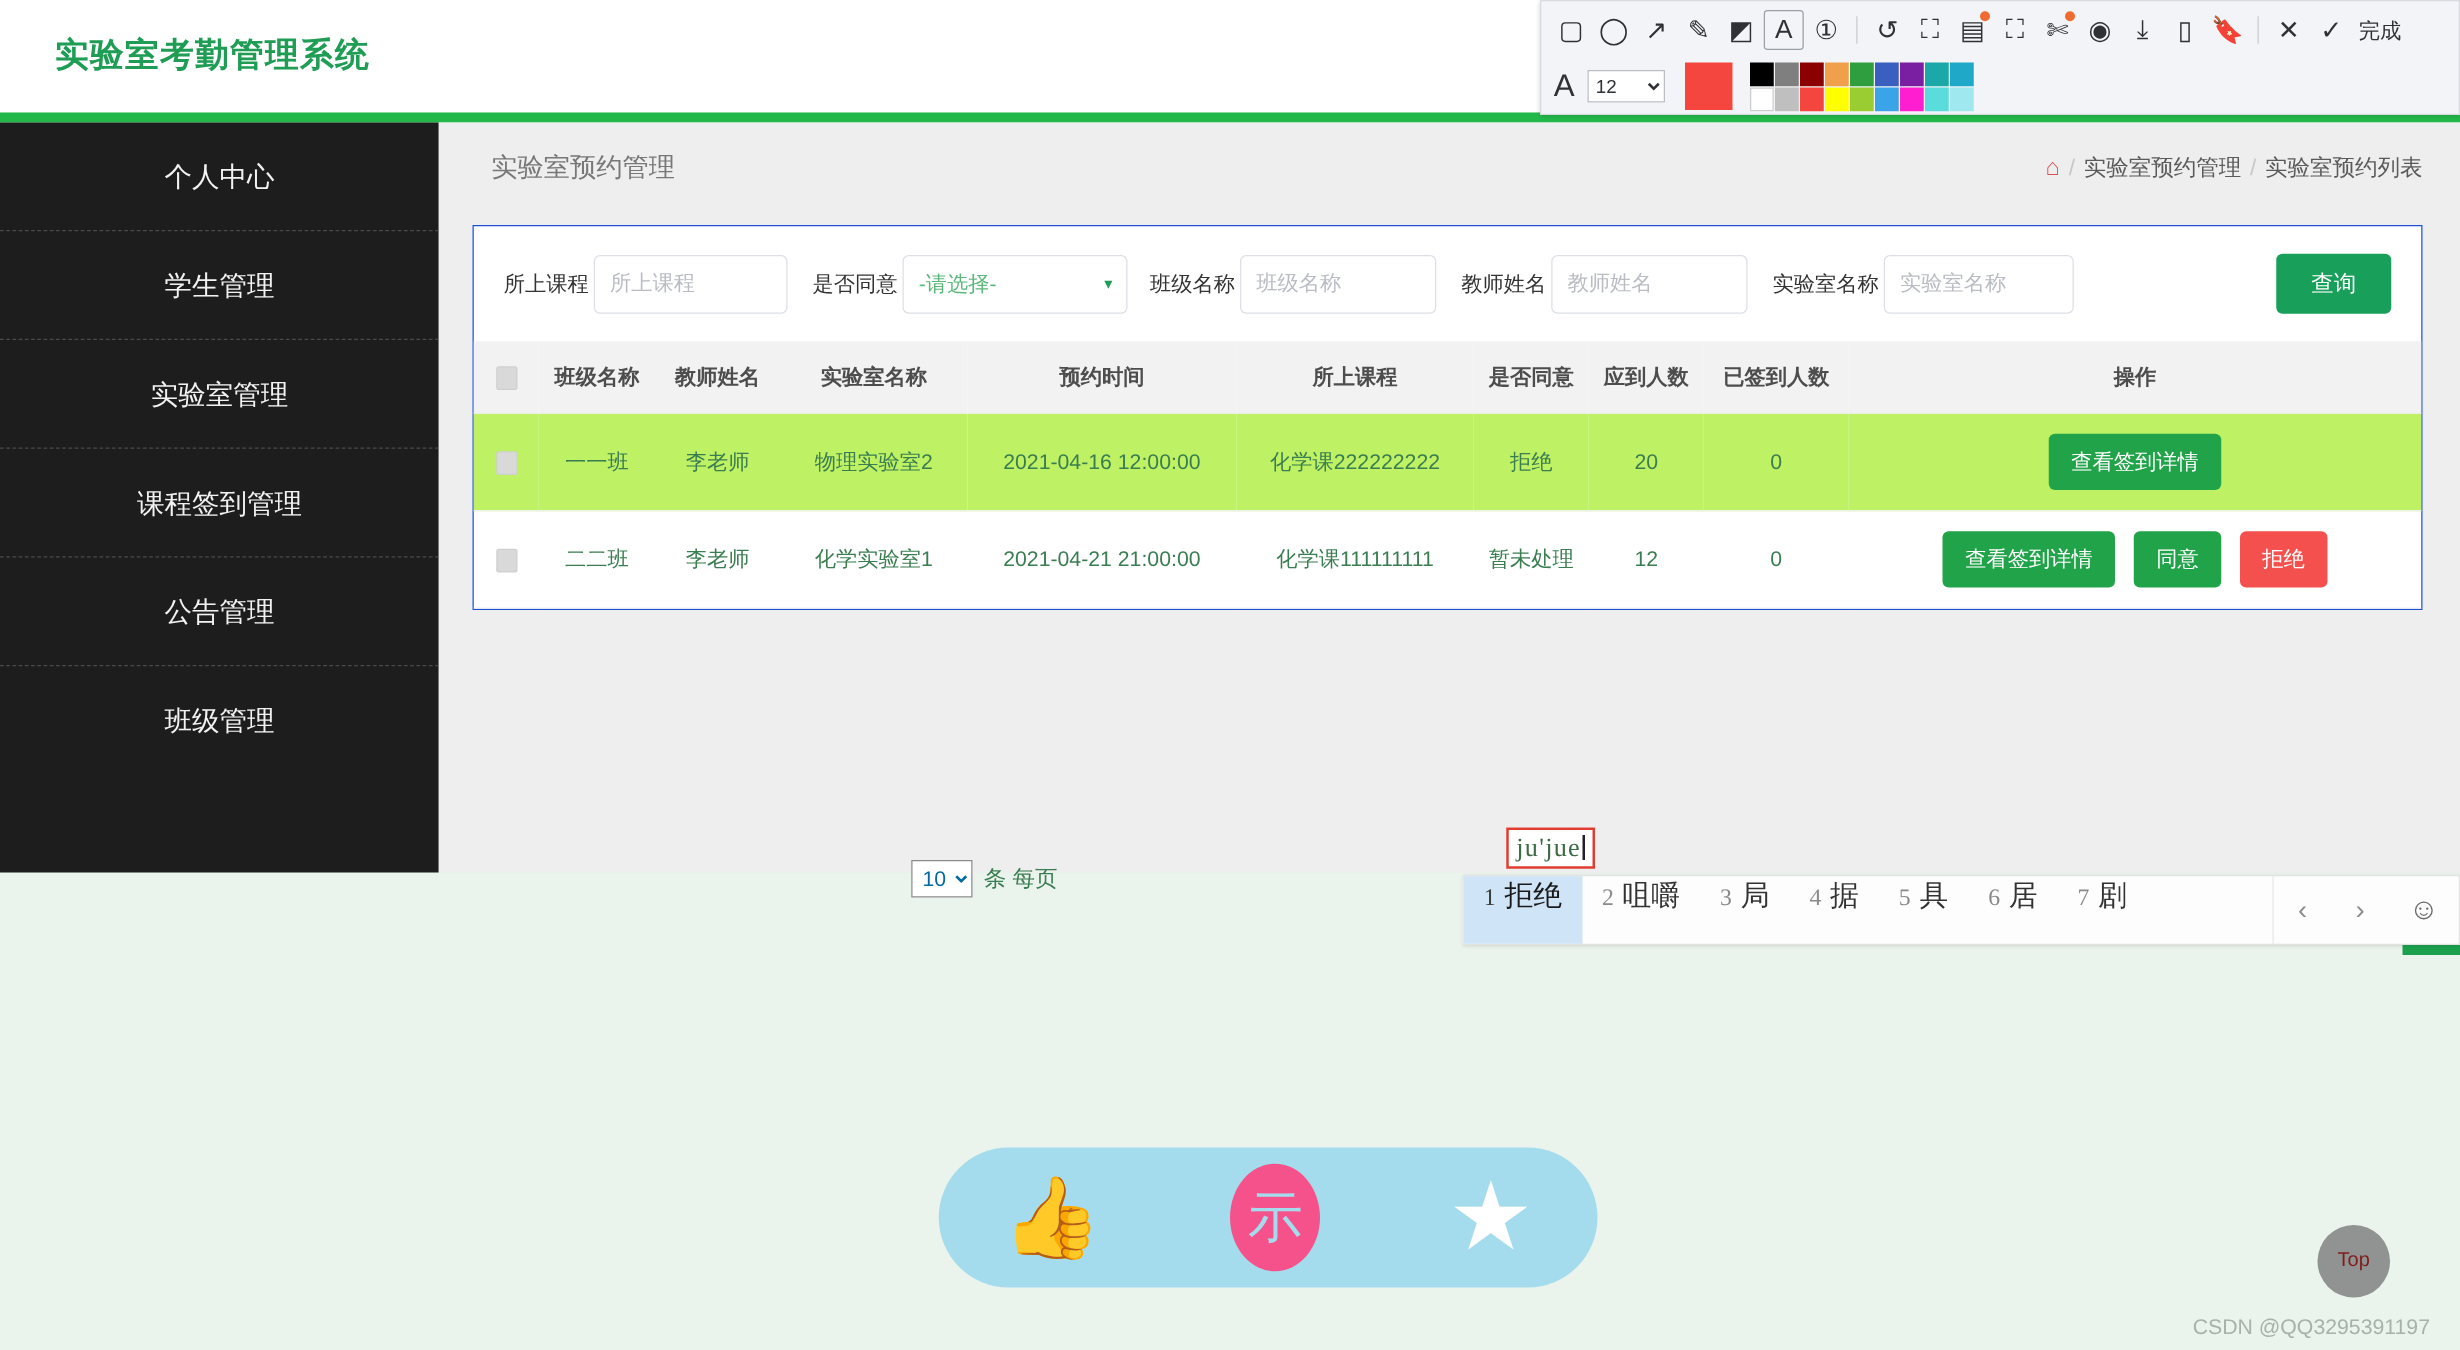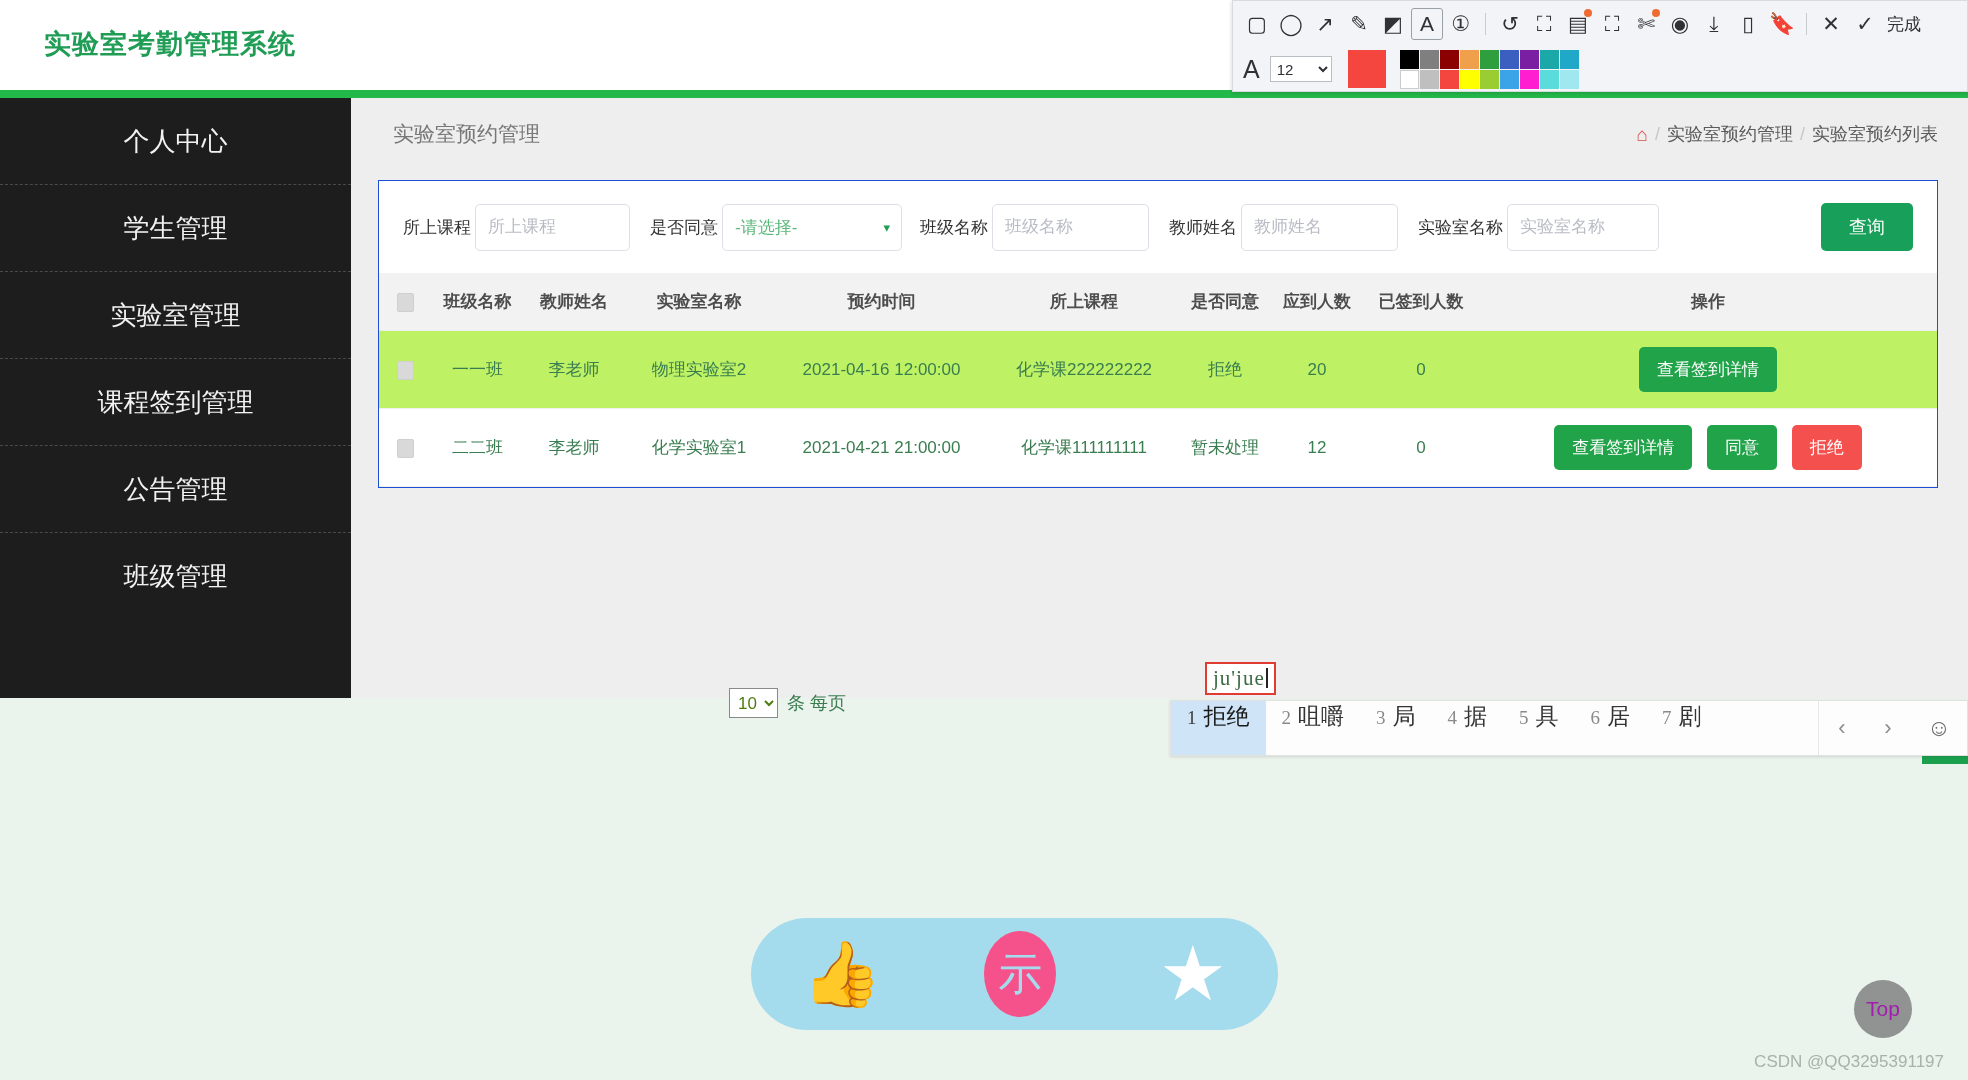--- a/index.html
+++ b/index.html
@@ -40,21 +40,21 @@
     background: #23b84a;
   }
 
   
   .sidebar {
     position: absolute; left: 0; top: 98px; width: 351px; height: 600px;
     background: #1d1d1d;
   }
   .side-item {
     position: relative; height: 87px; line-height: 87px;
-    text-align: center; color: #f2f2f2; font-size: 26px;
+    text-align: center; color: #f2f2f2; font-size: 22px;
     border-bottom: 1px dashed #4a4a4a;
     cursor: pointer;
   }
   .side-item:last-child { border-bottom: none; }
 
   
   .content {
     position: absolute; left: 351px; top: 98px; width: 1617px; height: 600px;
     background: #eeeeee;
   }
@@ -132,21 +132,21 @@
   .op-red { background: #f4514e; }
 
   
   .pager {
     position: absolute; left: 378px; top: 590px;
     display: flex; align-items: center; gap: 9px;
     font-size: 18px; color: #3a7d50;
   }
   .pg-select {
     height: 30px; border: 1px solid #8a8a8a; background: #fff;
-    font-size: 17px; color: #4d7c0f; padding: 0 4px;
+    font-size: 17px; color: #0369a1; padding: 0 4px;
     font-family: "Liberation Sans", sans-serif;
   }
   .page-badge {
     position: absolute; right: 0px; top: 620px;
     width: 46px; height: 46px; background: #1ba14e; color: #fff;
     font-size: 21px; display: flex; align-items: center; justify-content: center;
   }
 
   
   .snip-toolbar {
@@ -233,21 +233,21 @@
   .coin {
     width: 72px; height: 86px; border-radius: 50%; background: #f5528b;
     display: flex; align-items: center; justify-content: center;
     color: #a5dced; font-size: 44px; font-family: "Liberation Serif", serif;
   }
   .star { font-size: 76px; color: #ffffff; line-height: 1; }
 
   .top-btn {
     position: absolute; right: 56px; bottom: 42px;
     width: 58px; height: 58px; border-radius: 50%;
-    background: rgba(110,110,110,.72); color: #a21caf; font-size: 21px;
+    background: rgba(110,110,110,.72); color: #7f1d1d; font-size: 16px;
     display: flex; align-items: center; justify-content: center; cursor: pointer;
   }
   .watermark {
     position: absolute; right: 24px; bottom: 8px;
     color: #a6b3a9; font-size: 17px;
   }
 </style>
 </head>
 <body>
 

